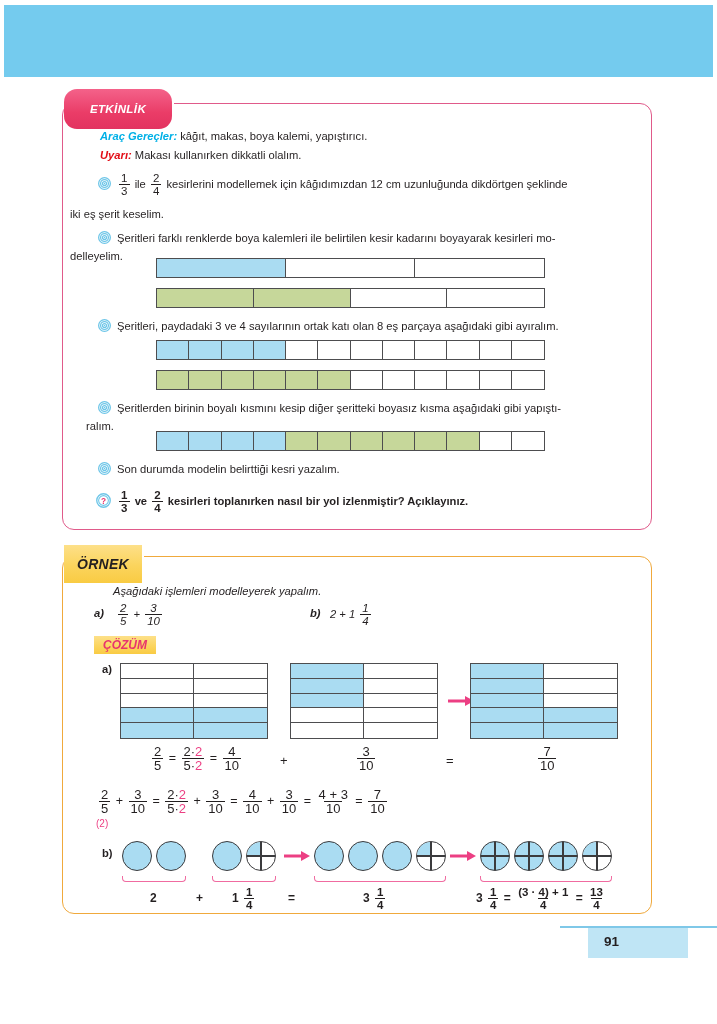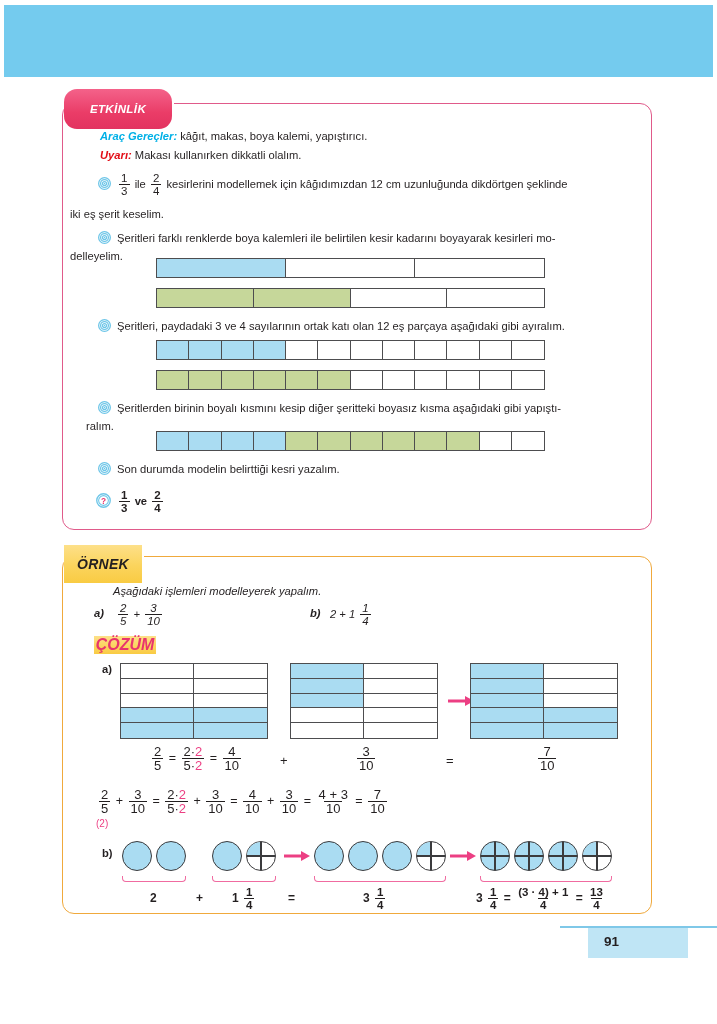--- a/index.html
+++ b/index.html
@@ -65,21 +65,21 @@
     z-index: 5;
   }
   .tag-mask-yellow {
     position: absolute; left: 62px; top: 552px; width: 82px; height: 10px;
     background: #fff; z-index: 4;
   }
   .tag-cozum {
     position: absolute; left: 94px; top: 636px;
     width: 62px; height: 18px;
     background: linear-gradient(180deg,#fde089 0%,#fbd45c 60%,#f9cb43 100%);
-    color: #e8346d; font-size: 16px; font-weight: bold; font-style: italic;
+    color: #e8346d; font-size: 12px; font-weight: bold; font-style: italic;
     display: flex; align-items: center; justify-content: center;
   }
 
   
   .bullet {
     display: inline-block; width: 13px; height: 13px;
     vertical-align: -2px; margin-right: 3px;
   }
   .q-bullet { display:inline-block; width: 15px; height: 15px; vertical-align:-3px; margin-right:3px;}
 
@@ -210,21 +210,21 @@
 
   <div class="abs txt" style="left:98px; top:318px; width:548px;">
     <span class="bullet">
       <svg viewBox="0 0 20 20" width="13" height="13">
         <circle cx="10" cy="10" r="9" fill="none" stroke="#6ec6e8" stroke-width="2"></circle>
         <circle cx="10" cy="10" r="6" fill="none" stroke="#6ec6e8" stroke-width="2"></circle>
         <circle cx="10" cy="10" r="3" fill="none" stroke="#6ec6e8" stroke-width="2"></circle>
         <circle cx="10" cy="10" r="1" fill="#6ec6e8"></circle>
       </svg>
     </span>
-    <span>Şeritleri, paydadaki 3 ve 4 sayılarının ortak katı olan 12 eş parçaya aşağıdaki gibi ayıralım.</span>
+    <span>Şeritleri, paydadaki 3 ve 4 sayılarının ortak katı olan 8 eş parçaya aşağıdaki gibi ayıralım.</span>
   </div>
 
   <div class="strip" style="left:156px; top:340px; width:389px; height:20px;">
     <div class="cell blue" style="width:8.3334%"></div>
       <div class="cell blue" style="width:8.3334%"></div>
     <div class="cell blue" style="width:8.3334%"></div>
       <div class="cell blue" style="width:8.3334%"></div>
     <div class="cell white" style="width:8.3334%"></div>
       <div class="cell white" style="width:8.3334%"></div>
     <div class="cell white" style="width:8.3334%"></div>
@@ -300,20 +300,21 @@
     </span>
     <span class="frac">
       <span class="num">1</span>
       <span class="den">3</span>
     </span>
     <span>ve</span>
     <span class="frac">
       <span class="num">2</span>
       <span class="den">4</span>
     </span>
+    <span>kesirleri toplanırken nasıl bir yol izlenmiştir? Açıklayınız.</span>
   </div>
 
   <div class="ornek-box"></div>
   <div class="tag-mask-yellow"></div>
   <div class="tag-ornek">ÖRNEK</div>
 
   <div class="abs txt ital" style="left:94px; top:583px;margin-left:19px;">Aşağıdaki işlemleri modelleyerek yapalım.</div>
 
   <div class="abs txt bold ital" style="left:94px; top:605px;">a)</div>
   <div class="abs txt" style="left:116px; top:602px;">

